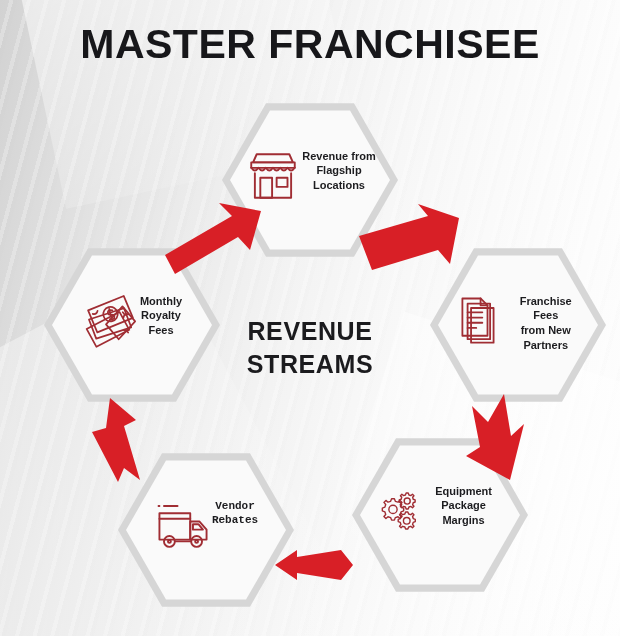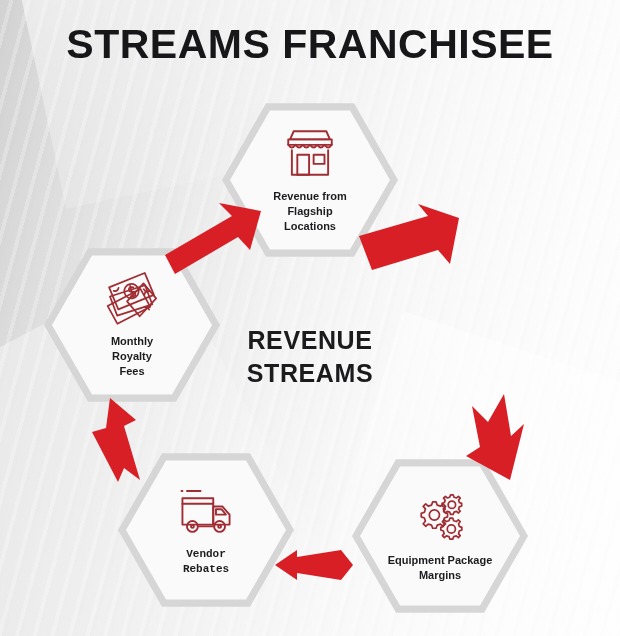--- a/index.html
+++ b/index.html
@@ -84,21 +84,21 @@
     font-weight: 700;
     letter-spacing: 0.5px;
     color: #17171a;
     line-height: 1.1;
   }
 
   
   .center-label {
     position: absolute;
     left: 200px;
-    top: 324px;
+    top: 315px;
     width: 220px;
     text-align: center;
     font-size: 25px;
     font-weight: 700;
     letter-spacing: 0.6px;
     line-height: 1.33;
     color: #1b1b1e;
     white-space: pre-line;
   }
 
@@ -123,43 +123,43 @@
   }
   .hex-inner {
     width: 160px; height: 145px;
     background: #fafafa;
   }
   .hex-content {
     position: relative;
     z-index: 3;
     width: 132px;
     display: flex;
-    flex-direction: column;
-    align-items: center;
+    flex-direction: row;
+    align-items: flex-start;
     justify-content: center;
   }
   .hex-icon {
     width: 58px;
     height: 54px;
     display: block;
     margin-bottom: 9px;
   }
   .hex-label {
     font-size: 11px;
     font-weight: 700;
     color: #1c1c1f;
     text-align: center;
     line-height: 1.34;
     white-space: pre-line;
   }
 
   
   #hex-flagship   { left: 222px; top: 100px; }
   #hex-franchise  { left: 430px; top: 245px; }
-  #hex-equipment  { left: 352px; top: 456px; }
+  #hex-equipment  { left: 352px; top: 435px; }
   #hex-vendor     { left: 118px; top: 450px; font-family: Liberation Mono, monospace; }
   #hex-royalty    { left: 44px;  top: 245px; }
 
   
   .arrow {
     position: absolute;
     z-index: 4;
   }
   .arrow svg { display: block; overflow: visible; }
 
@@ -173,21 +173,21 @@
 <body>
 
 <div id="infographic">
 
   <div class="bg-base"></div>
   <div class="bg-stripes"></div>
   <div class="bg-sheen-1"></div>
   <div class="bg-sheen-2"></div>
   <div class="bg-sheen-3"></div>
 
-  <div class="title">STREAMS FRANCHISEE</div>
+  <div class="title">MASTER FRANCHISEE</div>
 
   <div class="center-label">REVENUE
 STREAMS</div>
 
   <div class="arrow" id="arrow-royalty-to-flagship">
     <svg width="104" height="80" viewBox="0 0 104 80">
       <polygon points="3,57 70,18 57,5 99,13 88,52 76,39 13,76" fill="#D81F26"></polygon>
     </svg>
   </div>
 
@@ -226,20 +226,39 @@
         <path d="M12 26 L12 53 L52 53 L52 26"></path>
         <rect x="18" y="31" width="13" height="22"></rect>
         <rect x="36" y="31" width="12" height="10"></rect>
       </svg>
       <div class="hex-label">Revenue from
 Flagship
 Locations</div>
     </div>
   </div>
 
+  <div class="hex" id="hex-franchise">
+    <div class="hex-outer"></div>
+    <div class="hex-inner"></div>
+    <div class="hex-content">
+      <svg class="hex-icon" viewBox="0 0 64 58" fill="none" stroke="#A02D33" stroke-width="2.1" stroke-linejoin="round" stroke-linecap="round">
+        <path d="M22 14 L48 14 L48 54 L22 54 Z"></path>
+        <path d="M18 9 L44 9 L44 50 L18 50 Z"></path>
+        <path d="M12 3 L33 3 L41 11 L41 46 L12 46 Z"></path>
+        <path d="M33 3 L33 11 L41 11"></path>
+        <line x1="18" y1="19" x2="35" y2="19"></line>
+        <line x1="18" y1="25" x2="35" y2="25"></line>
+        <line x1="18" y1="31" x2="35" y2="31"></line>
+        <line x1="18" y1="37" x2="28" y2="37"></line>
+      </svg>
+      <div class="hex-label">Franchise Fees
+from New
+Partners</div>
+    </div>
+  </div>
 
   <div class="hex" id="hex-equipment">
     <div class="hex-outer"></div>
     <div class="hex-inner"></div>
     <div class="hex-content">
       <svg class="hex-icon" viewBox="0 0 64 58" fill="none" stroke="#A02D33" stroke-width="1.9" stroke-linejoin="round" stroke-linecap="round">
         <g>
           <path d="M19 17 l3.6 -1.1 l1.3 -3.5 l3.8 0 l1.3 3.5 l3.6 1.1 l2.8 -2.4 l2.7 2.7 l-2.4 2.8 l1.1 3.6 l3.5 1.3 l0 3.8 l-3.5 1.3 l-1.1 3.6 l2.4 2.8 l-2.7 2.7 l-2.8 -2.4 l-3.6 1.1 l-1.3 3.5 l-3.8 0 l-1.3 -3.5 l-3.6 -1.1 l-2.8 2.4 l-2.7 -2.7 l2.4 -2.8 l-1.1 -3.6 l-3.5 -1.3 l0 -3.8 l3.5 -1.3 l1.1 -3.6 l-2.4 -2.8 l2.7 -2.7 Z"></path>
           <circle cx="25.8" cy="26.8" r="5.6"></circle>
         </g>

